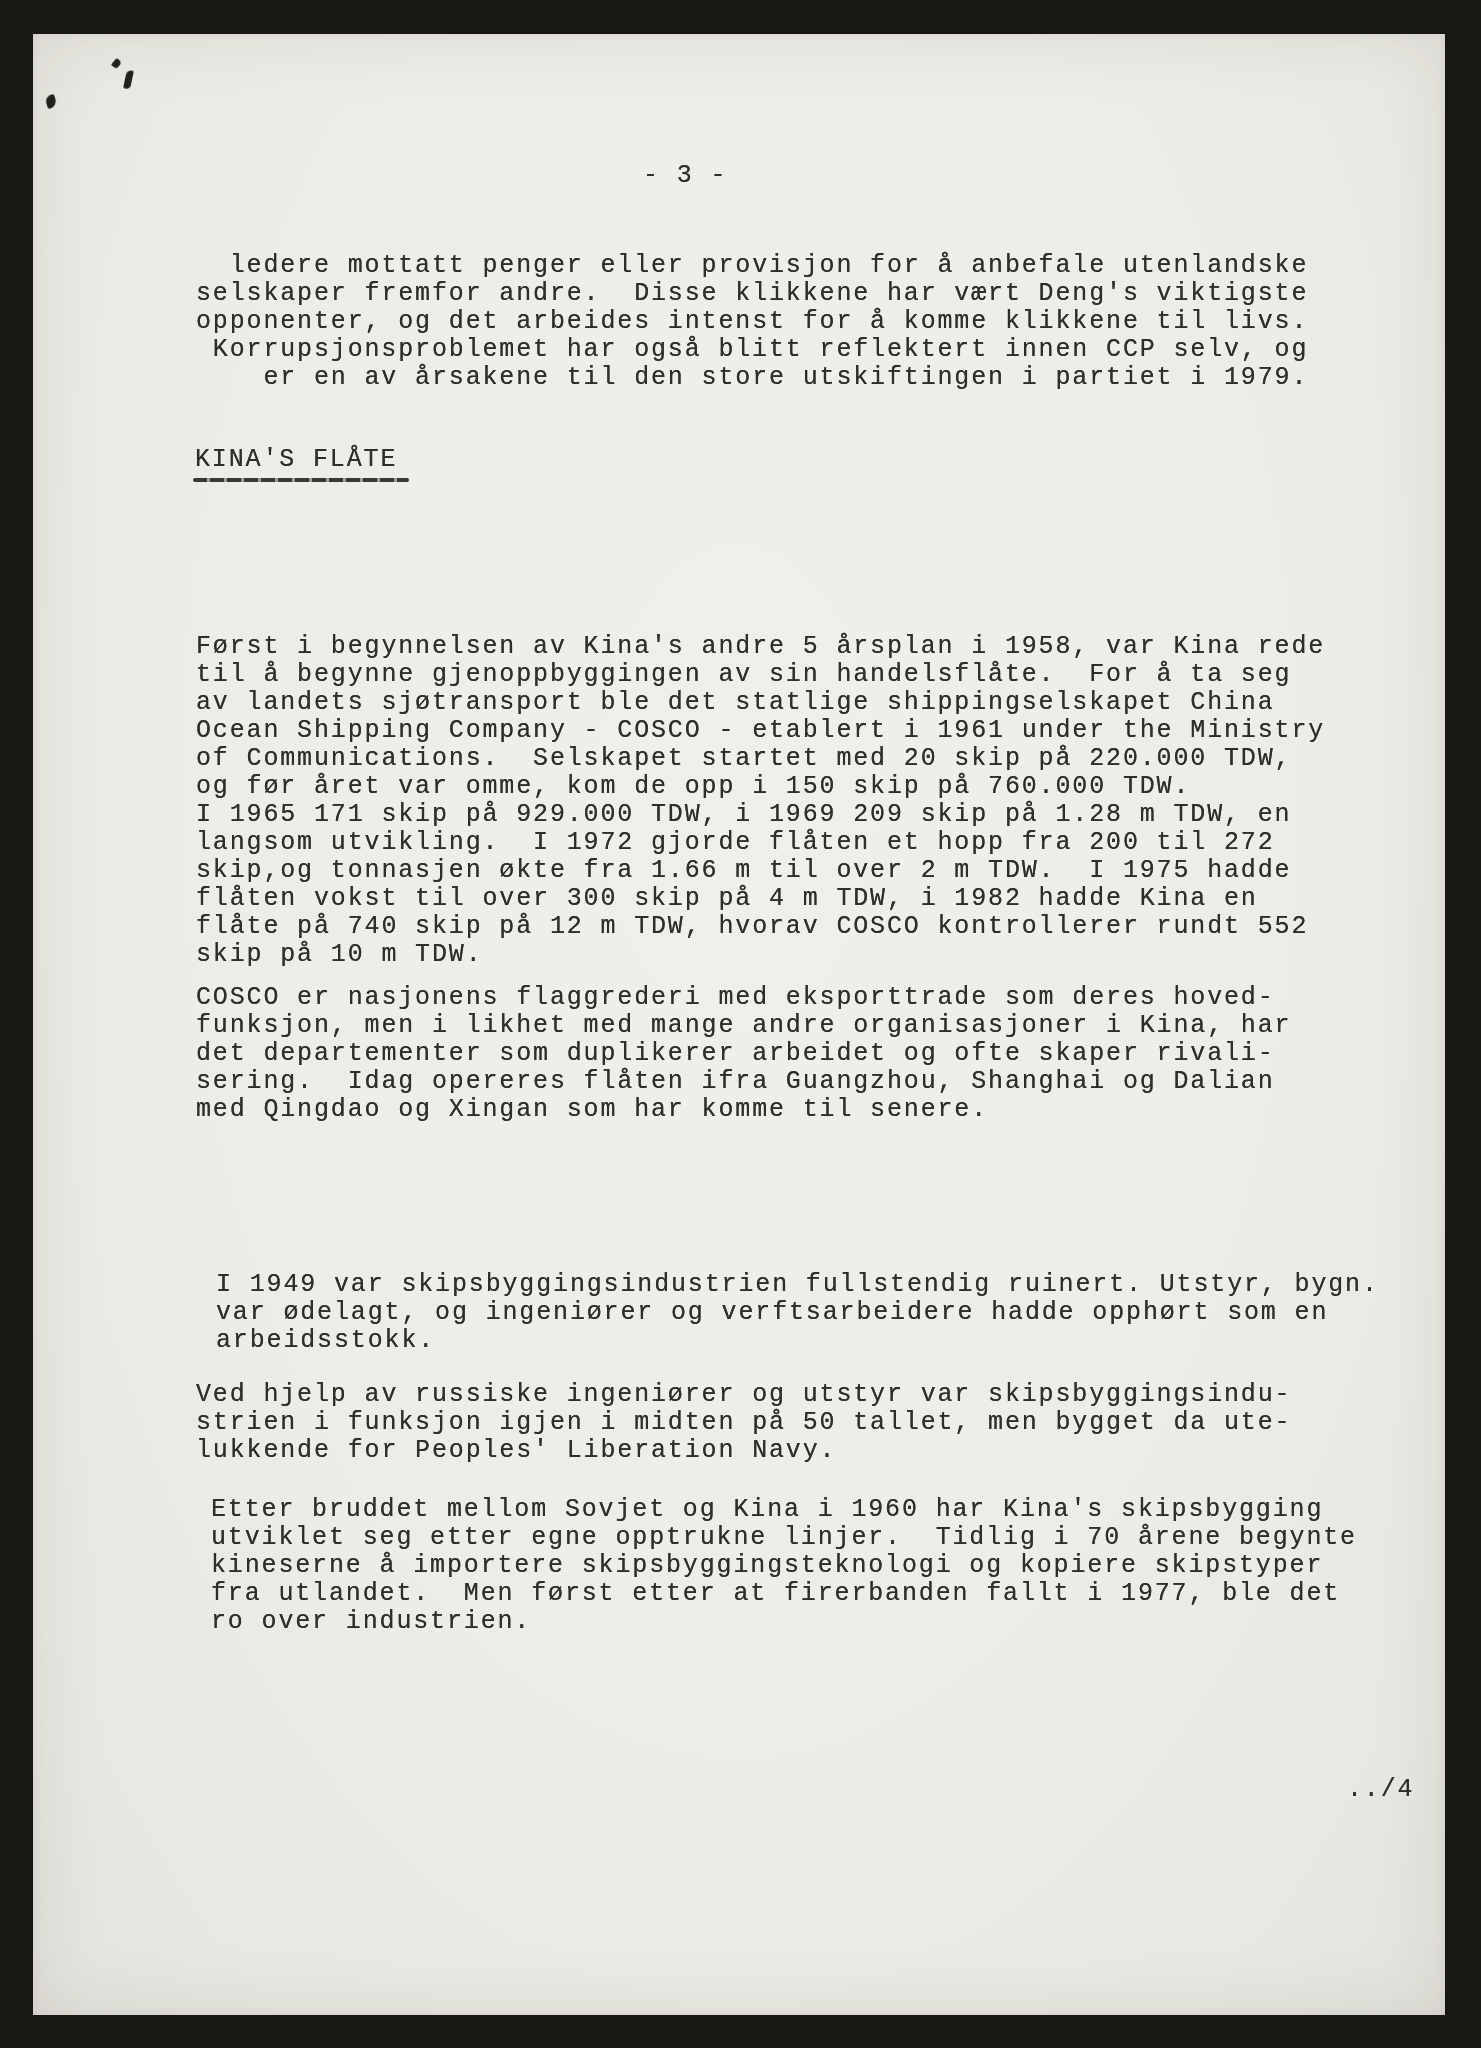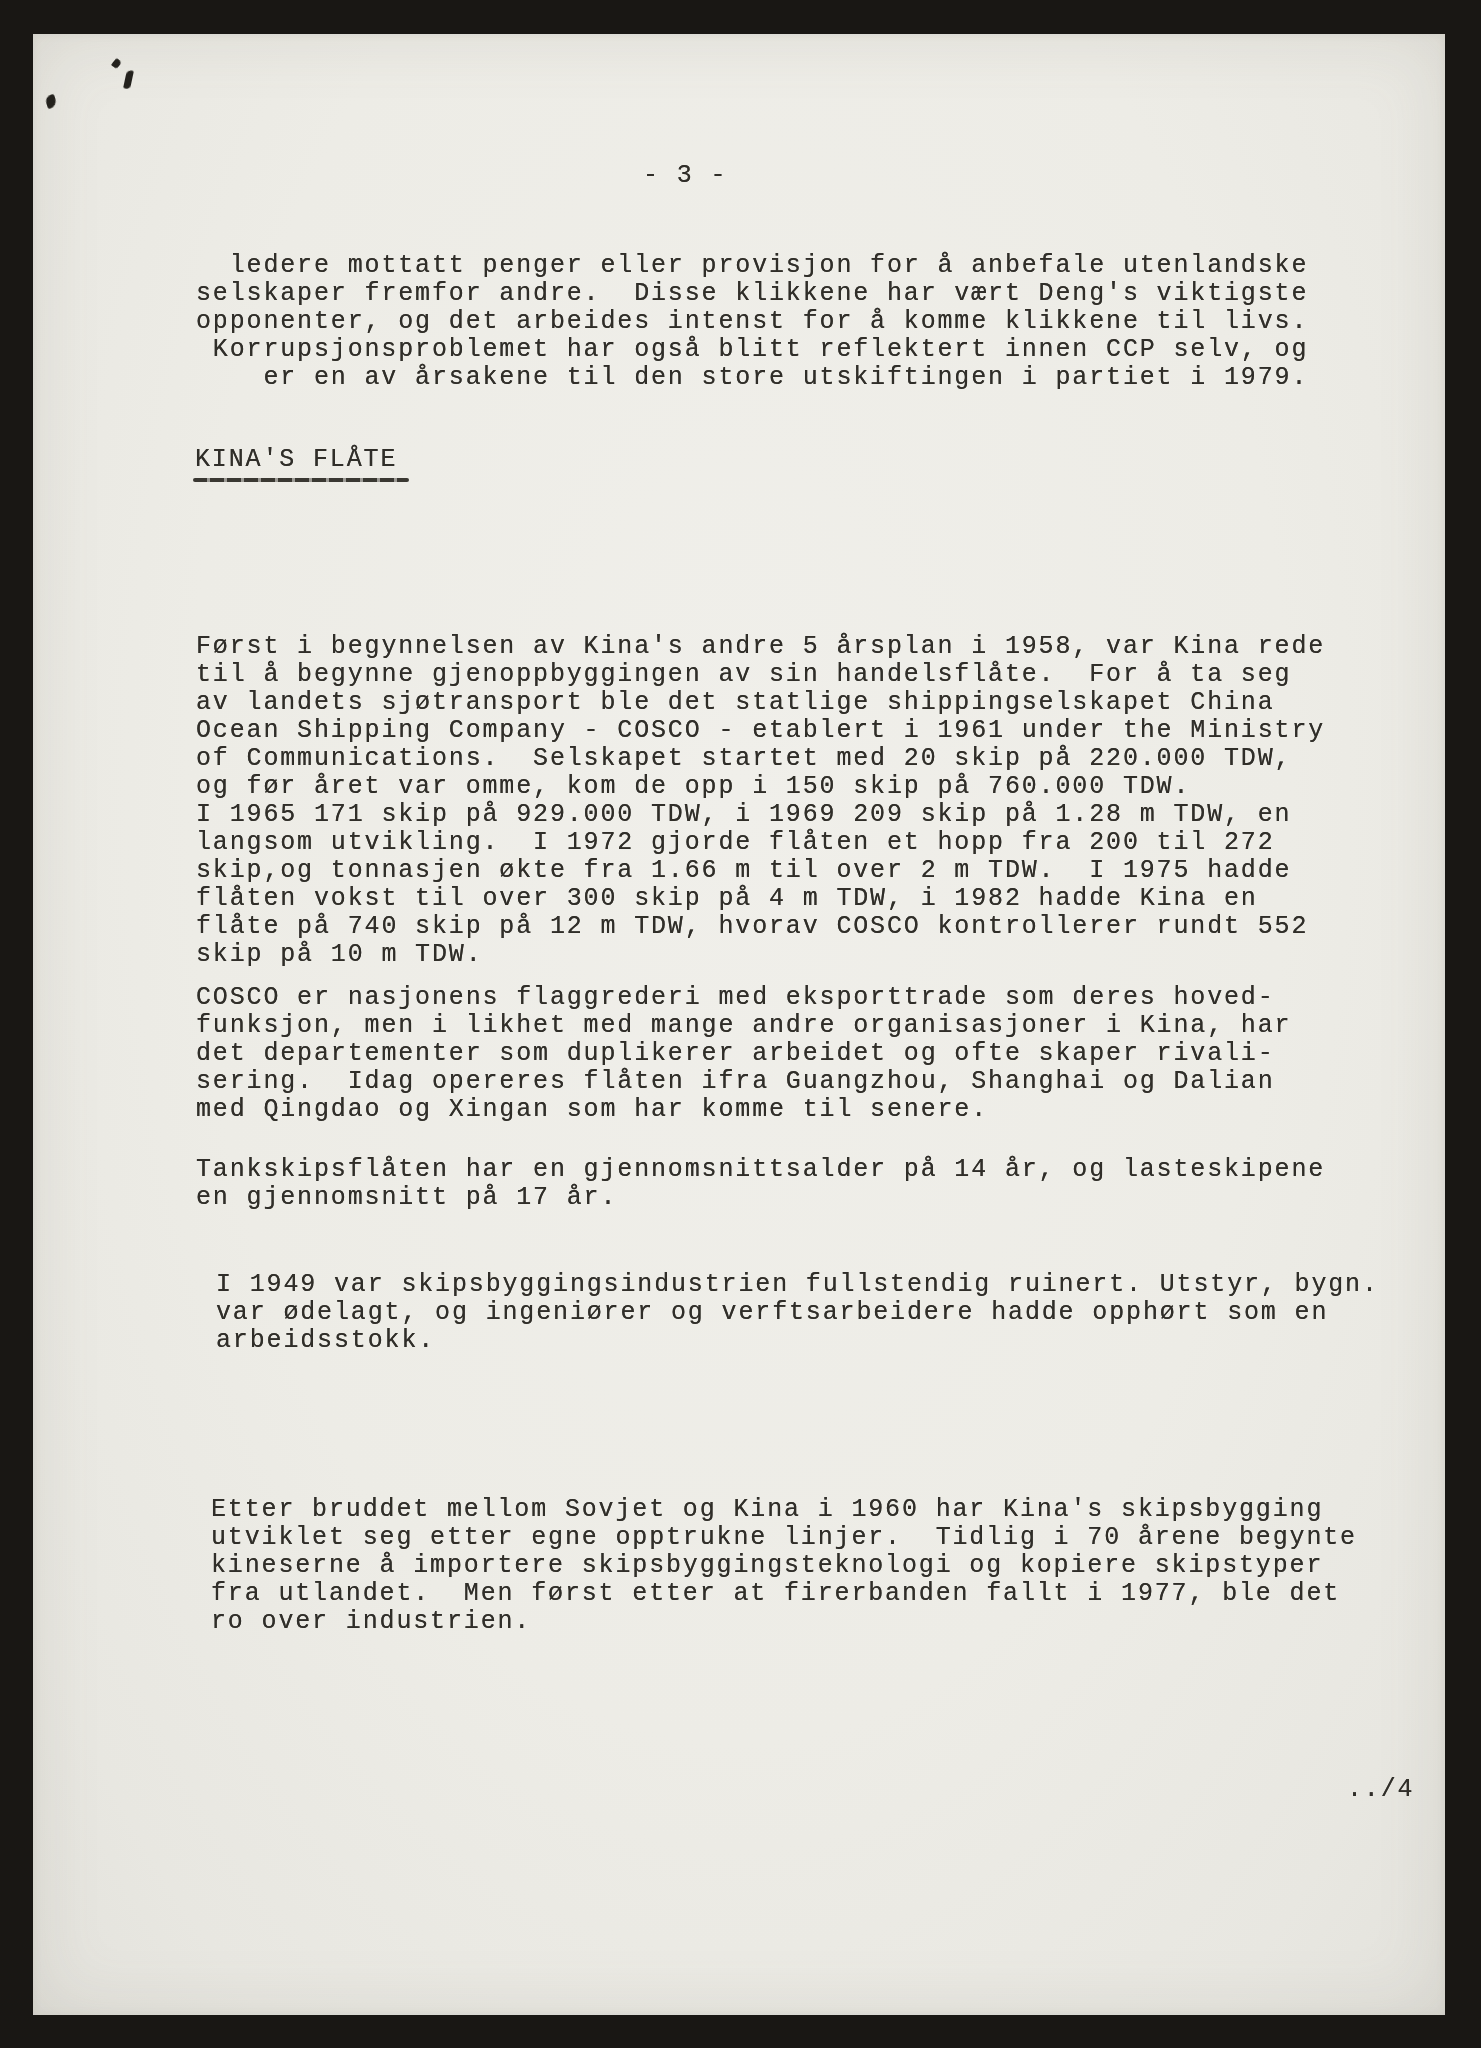--- a/index.html
+++ b/index.html
@@ -85,27 +85,28 @@
 flåten vokst til over 300 skip på 4 m TDW, i 1982 hadde Kina en
 flåte på 740 skip på 12 m TDW, hvorav COSCO kontrollerer rundt 552
 skip på 10 m TDW.</div>
 
   <div class="txt" style="left:163px; top:950px;">COSCO er nasjonens flaggrederi med eksporttrade som deres hoved-
 funksjon, men i likhet med mange andre organisasjoner i Kina, har
 det departementer som duplikerer arbeidet og ofte skaper rivali-
 sering.  Idag opereres flåten ifra Guangzhou, Shanghai og Dalian
 med Qingdao og Xingan som har komme til senere.</div>
 
-  <div class="txt" style="left:163px; top:1122px;">Tankskipsflåten har en gjennomsnittsalder på 14 år, og lasteskipene
-en gjennomsnitt på 17 år.</div>
 
   <div class="txt" style="left:163px; top:1237px;margin-left:20px;">I 1949 var skipsbyggingsindustrien fullstendig ruinert. Utstyr, bygn.
 var ødelagt, og ingeniører og verftsarbeidere hadde opphørt som en
 arbeidsstokk.</div>
 
+  <div class="txt" style="left:163px; top:1347px;">Ved hjelp av russiske ingeniører og utstyr var skipsbyggingsindu-
+strien i funksjon igjen i midten på 50 tallet, men bygget da ute-
+lukkende for Peoples' Liberation Navy.</div>
 
   <div class="txt" style="left:178px; top:1462px;">Etter bruddet mellom Sovjet og Kina i 1960 har Kina's skipsbygging
 utviklet seg etter egne opptrukne linjer.  Tidlig i 70 årene begynte
 kineserne å importere skipsbyggingsteknologi og kopiere skipstyper
 fra utlandet.  Men først etter at firerbanden fallt i 1977, ble det
 ro over industrien.</div>
 
 
   <div class="txt" style="left:1314px; top:1742px;">../4</div>
 

